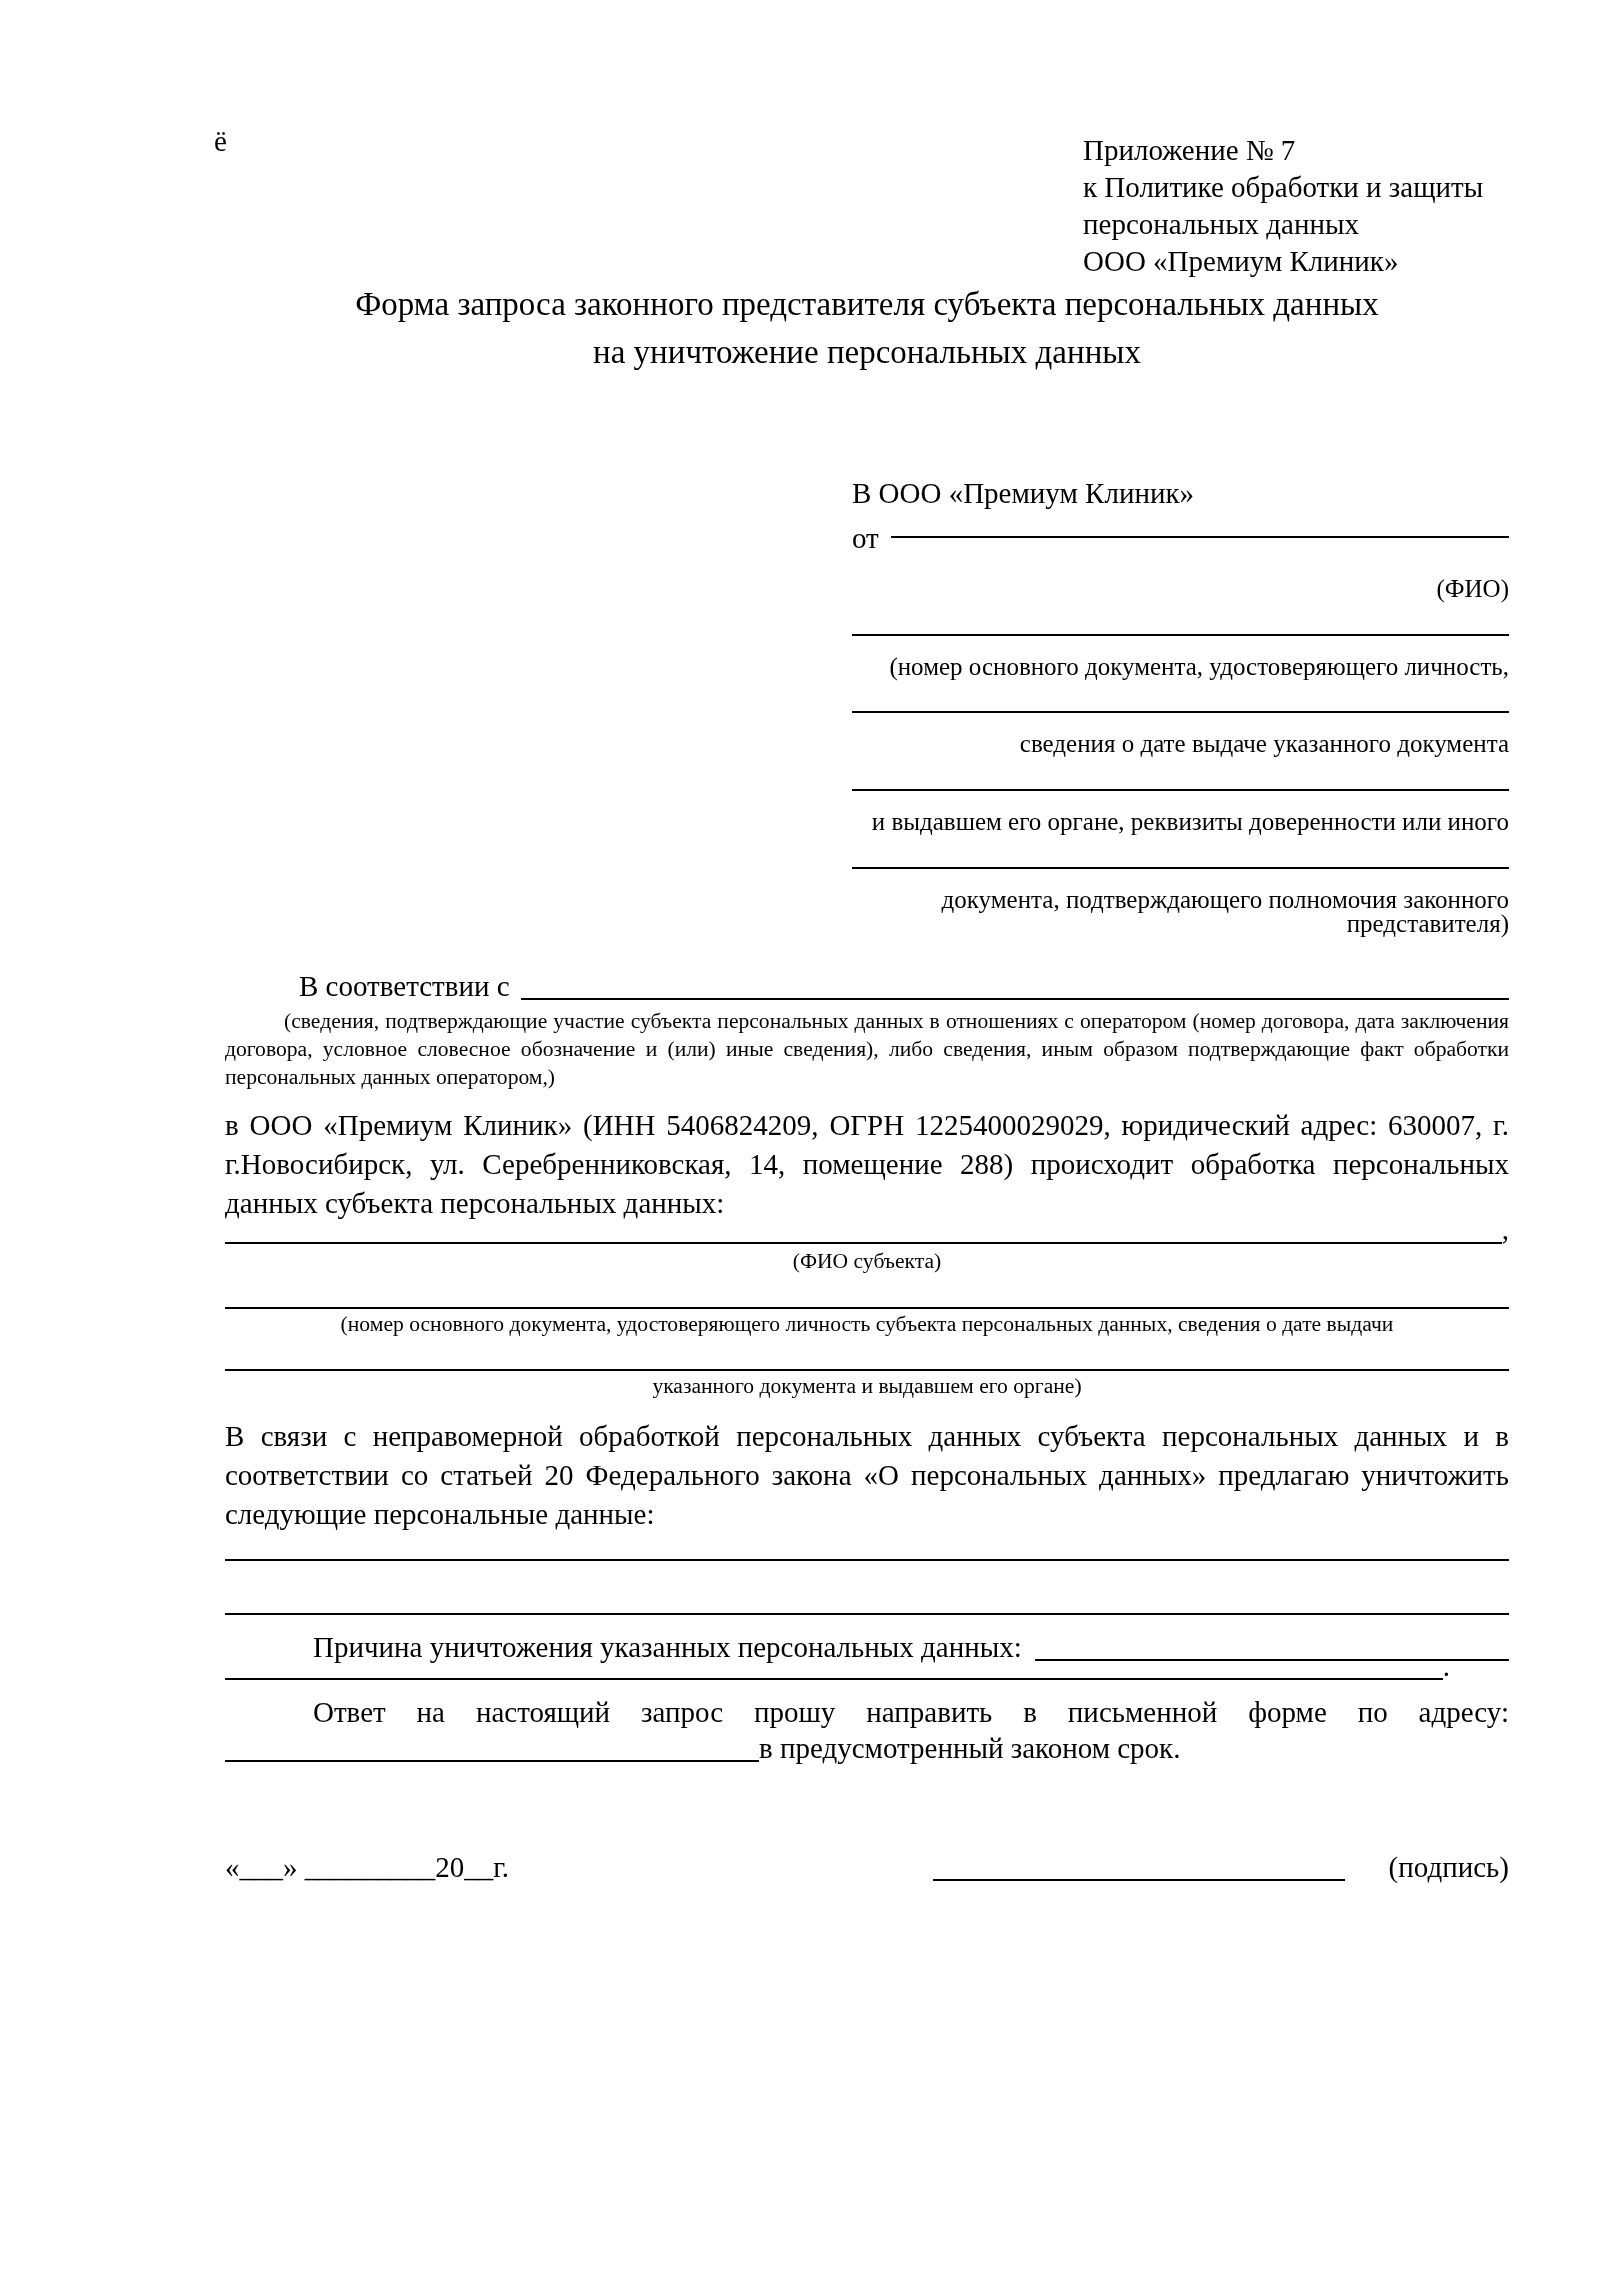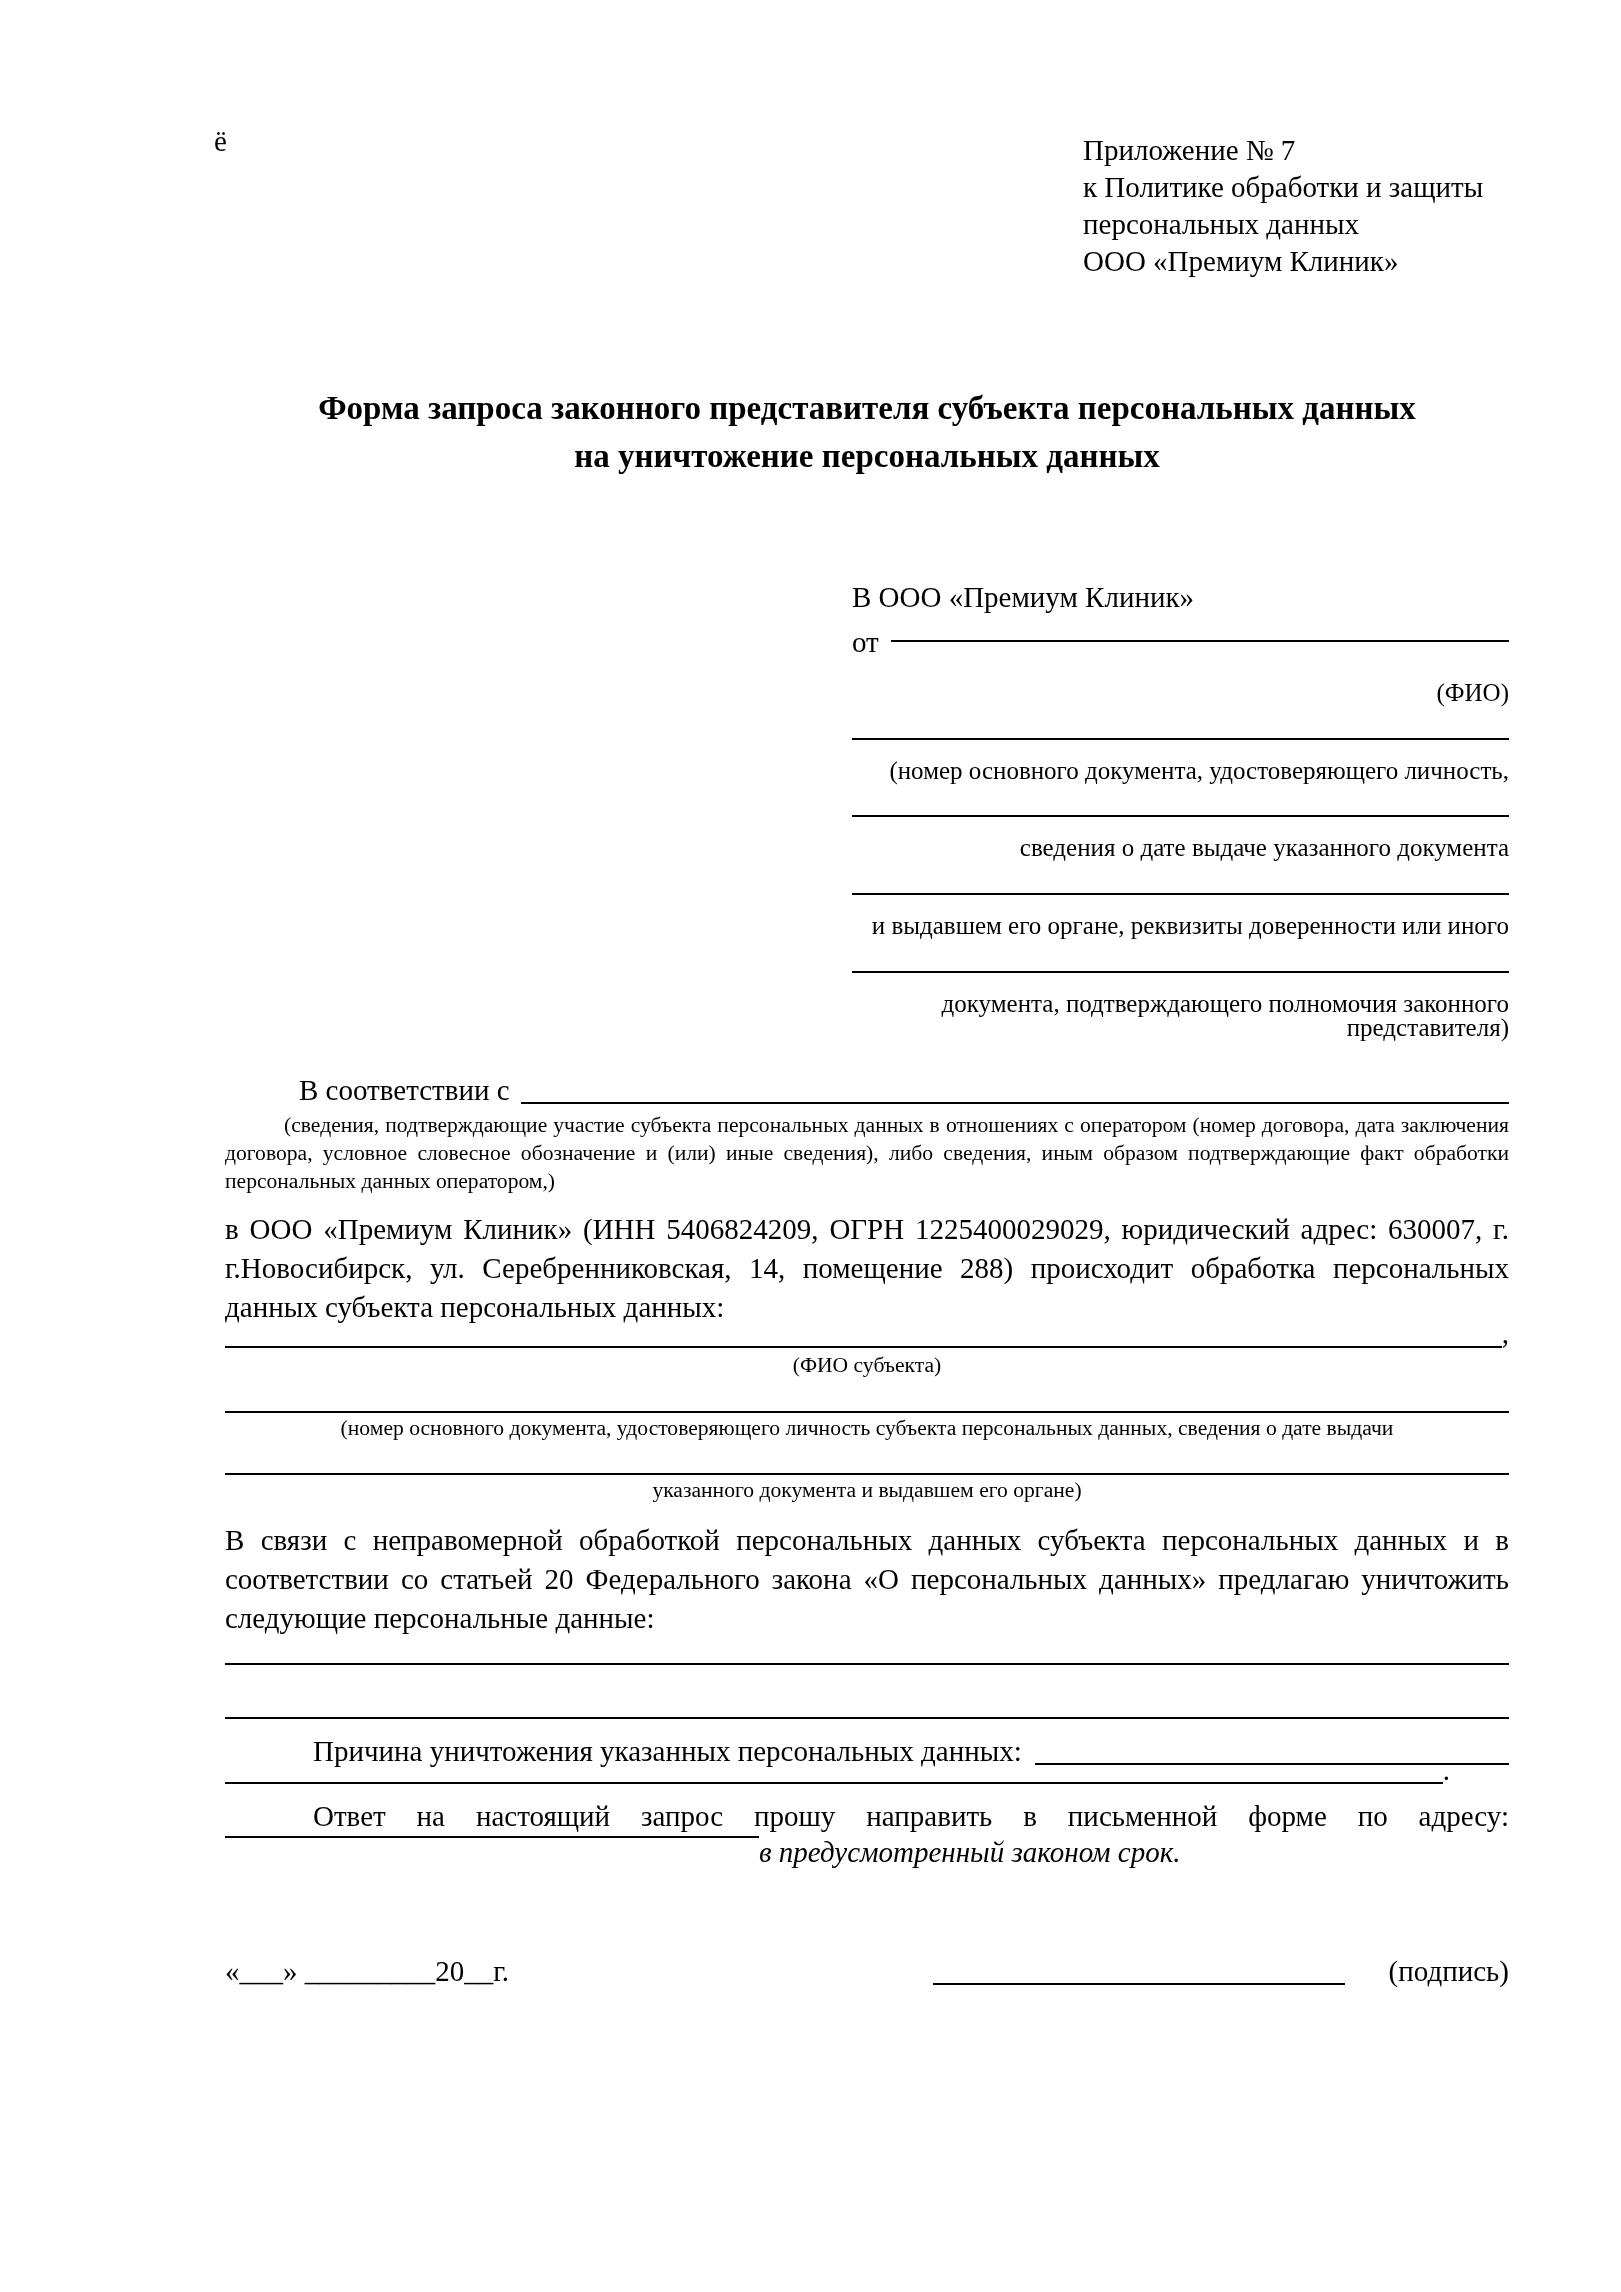--- a/index.html
+++ b/index.html
@@ -22,23 +22,22 @@
     font-size: 29px;
   }
   
   .appendix {
     margin-left: 858px;
     font-size: 29px;
     line-height: 37px;
   }
   
   .title {
-    margin-top: 104px;
     text-align: center;
-    font-weight: bold;
+    font-weight: normal;
     font-size: 33px;
     line-height: 48px;
   }
   
   .recipient {
     margin-top: 98px;
     margin-left: 627px;
     width: 657px;
     font-size: 29px;
     line-height: 39px;
@@ -76,21 +75,21 @@
   .reason-row2 { display: flex; align-items: flex-end; height: 19.6px; font-size: 29px; margin-right: 59px; }
   .reason-row2 .fill { flex: 1 1 auto; border-bottom: 2.9px solid #000; margin-bottom: 2.9px; }
   .response {
     margin-top: 9.8px;
     font-size: 29px;
     line-height: 39px;
     text-indent: 88px;
     text-align: justify;
     text-align-last: justify;
   }
-  .resp-row2 { display: flex; align-items: flex-start; height: 33px; font-size: 29px; font-style: italic; }
+  .resp-row2 { display: flex; align-items: flex-end; height: 33px; font-size: 29px; }
   .resp-row2 .fill2 { width: 534px; border-bottom: 2.9px solid #000; margin-bottom: 2.9px; }
   .footer-row { display: flex; align-items: flex-end; margin-top: 80px; height: 39px; font-size: 29px; gap: 44px; }
   .footer-row .fspacer { flex: 1 1 auto; }
   .footer-row .sig-line { width: 412px; border-bottom: 2.9px solid #000; margin-bottom: 2.9px; }
 </style>
 </head>
 <body>
 
 <div class="page">
 

